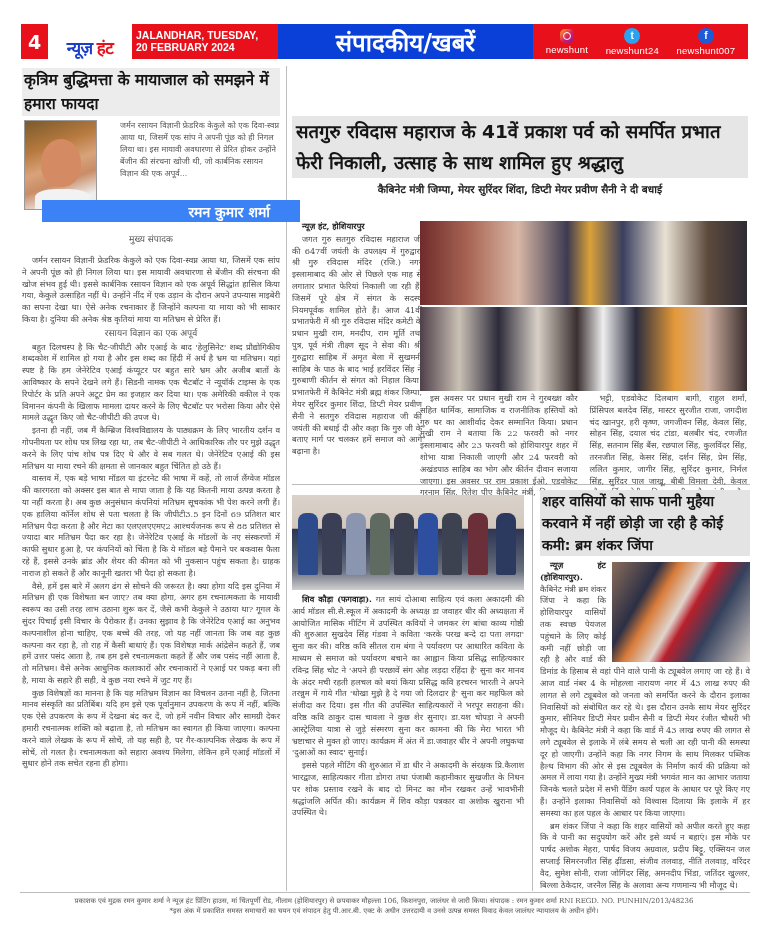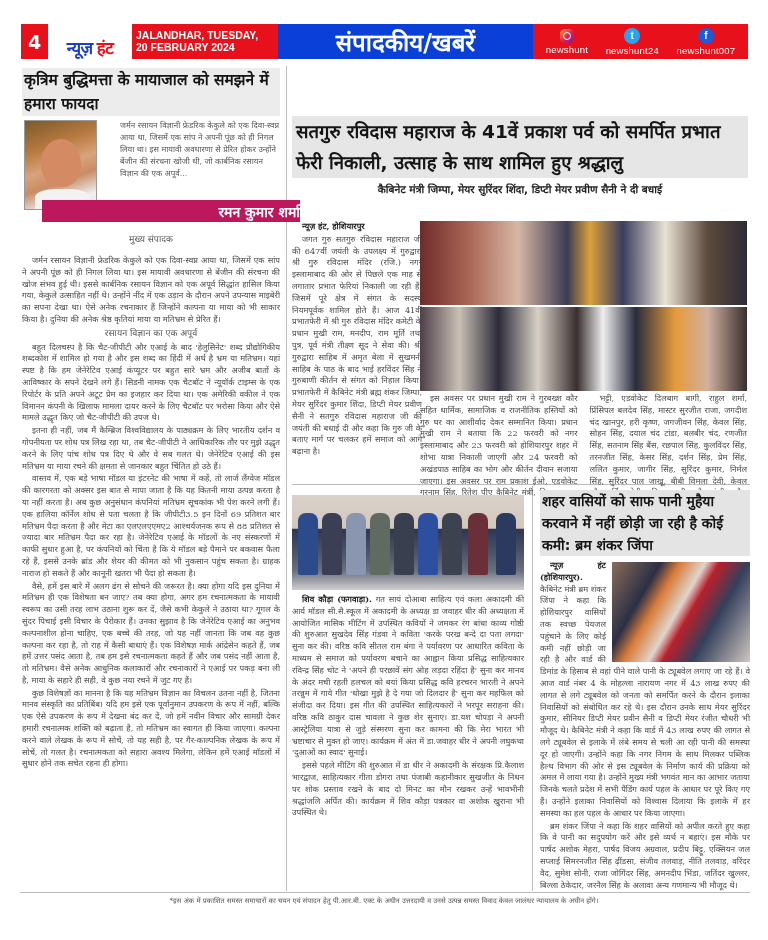--- a/index.html
+++ b/index.html
@@ -30,21 +30,21 @@
   .dateline-lead { font-weight: bold; color: #222; }
 
   
   .editorial { position: absolute; left: 22px; top: 68px; width: 258px; }
   .editorial .headline { font-size: 15.5px; line-height: 24px; padding: 0 2px; background: #ececec; }
   .author-block { position: relative; height: 110px; margin-top: 4px; }
   .author-photo { position: absolute; left: 2px; top: 0; width: 73px; height: 90px; background: linear-gradient(160deg, #7a5a2c 0%, #b87a40 30%, #d9a37a 50%, #c98c66 65%, #eeeeee 85%); border: 1px solid #999; }
   .author-photo::before { content: ""; position: absolute; left: 16px; top: 18px; width: 40px; height: 48px; border-radius: 50% 50% 45% 45%; background: #d48a63; }
   .author-photo::after { content: ""; position: absolute; left: 10px; bottom: 0; width: 55px; height: 20px; border-radius: 40% 40% 0 0; background: #f2f2f2; }
   .teaser { position: absolute; left: 98px; top: 0; width: 160px; font-size: 8px; line-height: 12px; color: #555; font-family: "DejaVu Serif", serif; }
-  .byline { position: absolute; left: 20px; top: 80px; width: 258px; height: 22px; background: #be185d; color: #fff; font-size: 14px; font-weight: bold; display: flex; align-items: center; justify-content: flex-end; }
+  .byline { position: absolute; left: 20px; top: 80px; width: 258px; height: 22px; background: #3b82f6; color: #fff; font-size: 14px; font-weight: bold; display: flex; align-items: center; justify-content: flex-end; padding-right: 30px; }
   .editorial .body-text { margin-top: 10px; }
   .subhead { text-align: center; font-size: 9px; color: #555; margin: 2px 0; font-family: "DejaVu Serif", serif; }
 
   
   .lead { position: absolute; left: 292px; top: 68px; width: 456px; margin-top: 48px; }
   .lead .headline { font-size: 18.5px; line-height: 31px; background: #e6e6e6; padding: 0 4px; }
   .lead .subtitle { font-size: 10.5px; font-weight: bold; color: #222; text-align: center; margin-top: 4px; }
   .lead-body-left { position: absolute; left: 0; top: 105px; width: 130px; }
   .photo-stack { position: absolute; left: 128px; top: 105px; width: 327px; height: 170px; }
   .photo { width: 100%; height: 84px; margin-bottom: 2px; position: relative; overflow: hidden; }
@@ -169,14 +169,15 @@
 <article class="jimpa">
   <h2 class="headline">शहर वासियों को साफ पानी मुहैया करवाने में नहीं छोड़ी जा रही है कोई कमी: ब्रम शंकर जिंपा</h2>
   <div class="body-text">
     <div class="jimpa-photo"></div>
     <p><span class="dateline-lead">न्यूज़ हंट (होशियारपुर).</span> <span>कैबिनेट मंत्री ब्रम शंकर जिंपा ने कहा कि होशियारपुर वासियों तक स्वच्छ पेयजल पहुंचाने के लिए कोई कमी नहीं छोड़ी जा रही है और वार्ड की डिमांड के हिसाब से वहां पीने वाले पानी के ट्यूबवेल लगाए जा रहे हैं। वे आज वार्ड नंबर 4 के मोहल्ला नारायण नगर में 43 लाख रुपए की लागत से लगे ट्यूबवेल को जनता को समर्पित करने के दौरान इलाका निवासियों को संबोधित कर रहे थे। इस दौरान उनके साथ मेयर सुरिंदर कुमार, सीनियर डिप्टी मेयर प्रवीन सैनी व डिप्टी मेयर रंजीत चौधरी भी मौजूद थे। कैबिनेट मंत्री ने कहा कि वार्ड में 43 लाख रुपए की लागत से लगे ट्यूबवेल से इलाके में लंबे समय से चली आ रही पानी की समस्या दूर हो जाएगी। उन्होंने कहा कि नगर निगम के साथ मिलकर पब्लिक हैल्थ विभाग की ओर से इस ट्यूबवेल के निर्माण कार्य की प्रक्रिया को अमल में लाया गया है। उन्होंने मुख्य मंत्री भगवंत मान का आभार जताया जिनके चलते प्रदेश में सभी पैंडिंग कार्य पहल के आधार पर पूरे किए गए हैं। उन्होंने इलाका निवासियों को विश्वास दिलाया कि इलाके में हर समस्या का हल पहल के आधार पर किया जाएगा।</span></p>
     <p>ब्रम शंकर जिंपा ने कहा कि शहर वासियों को अपील करते हुए कहा कि वे पानी का सदुपयोग करें और इसे व्यर्थ न बहाएं। इस मौके पर पार्षद अशोक मेहरा, पार्षद विजय अग्रवाल, प्रदीप बिट्टू, एक्सियन जल सप्लाई सिमरनजीत सिंह ढ़ींडसा, संजीव तलवाड़, नीति तलवाड़, वरिंदर वैद, सुमेश सोनी, राजा जोगिंदर सिंह, अमनदीप भिंडा, जतिंदर खुल्लर, बिल्ला ठेकेदार, जरनैल सिंह के अलावा अन्य गणमान्य भी मौजूद थे।</p>
   </div>
 </article>
 
 <footer class="imprint">
+  <div>प्रकाशक एवं मुद्रक रमन कुमार शर्मा ने न्यूज़ हंट प्रिंटिंग हाउस, मां चिंतपूर्णी रोड, नीलाम (होशियारपुर) से छपवाकर मौहल्ला 106, किशनपुरा, जालंधर से जारी किया। संपादक : रमन कुमार शर्मा RNI REGD. NO. PUNHIN/2013/48236</div>
   <div>*इस अंक में प्रकाशित समस्त समाचारों का चयन एवं संपादन हेतु पी.आर.बी. एक्ट के अधीन उत्तरदायी व उनसे उत्पन्न समस्त विवाद केवल जालंधर न्यायालय के अधीन होंगे।</div>
 </footer>
 
 </body></html>

